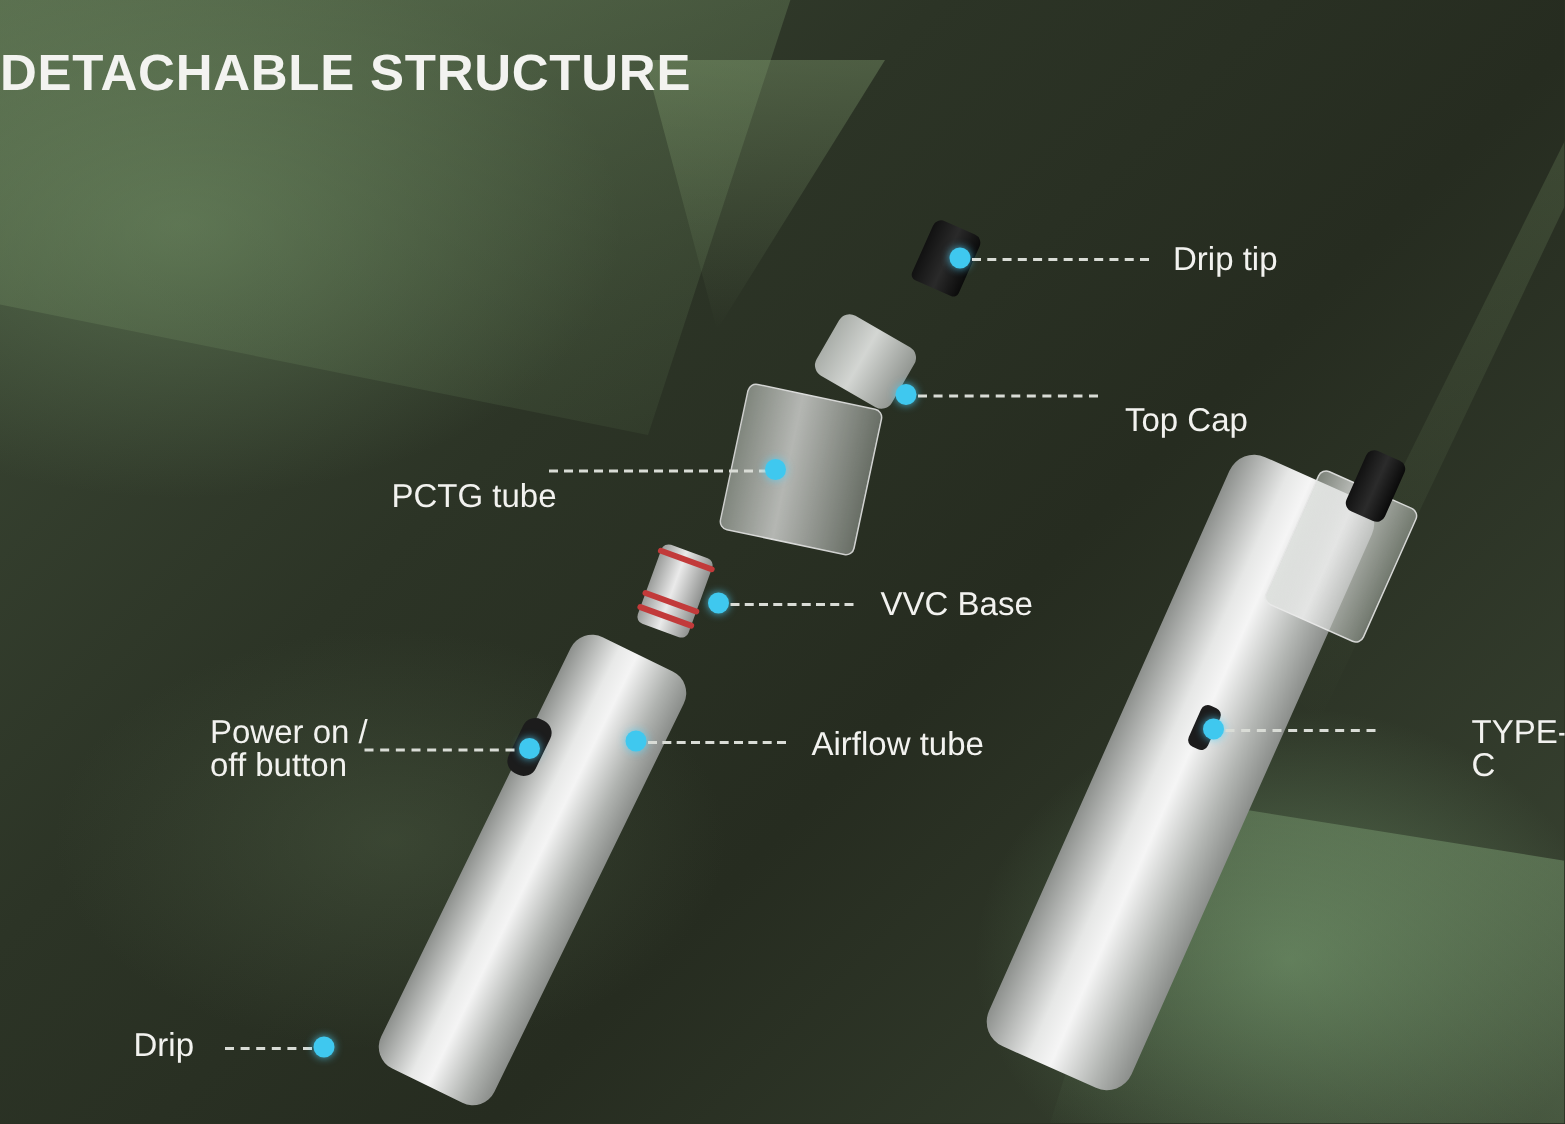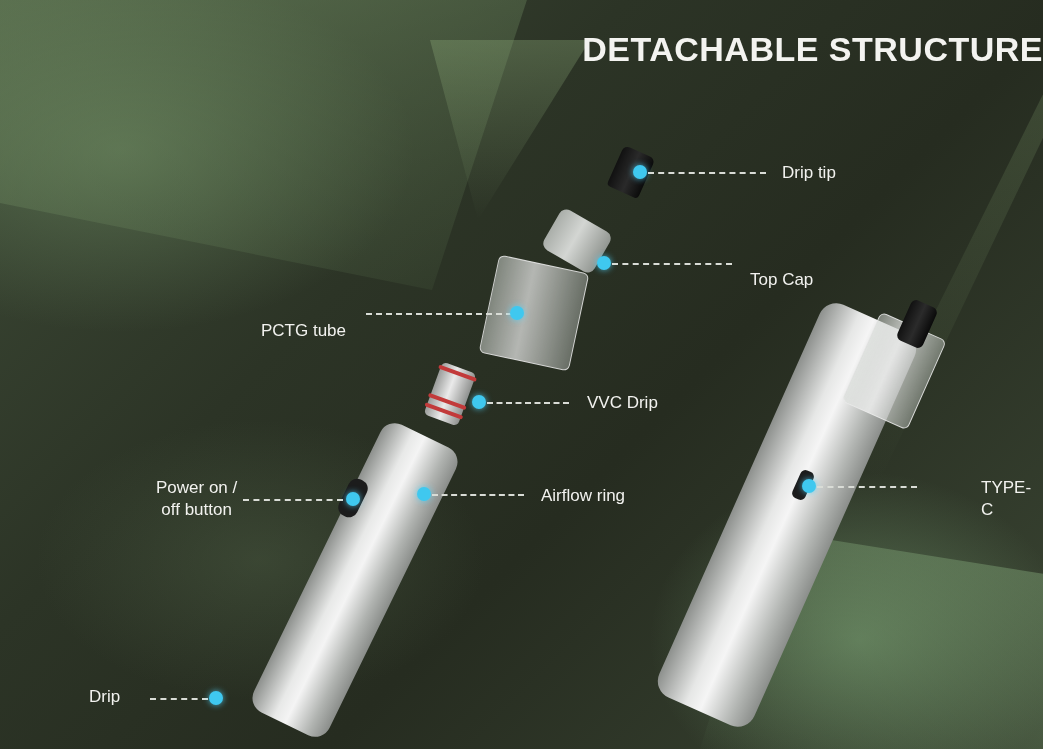--- a/index.html
+++ b/index.html
@@ -19,24 +19,24 @@
   .shard.b{left:430px;top:40px;width:160px;height:180px;
     background:linear-gradient(180deg,rgba(140,170,120,0.35),rgba(60,80,50,0));
     clip-path:polygon(0 0,100% 0,30% 100%);}
   .shard.c{left:700px;top:530px;width:343px;height:219px;
     background:linear-gradient(200deg,rgba(140,180,130,0.45),rgba(60,80,55,0.1));
     clip-path:polygon(20% 0,100% 20%,100% 100%,0 100%);}
   .shard.d{left:860px;top:60px;width:200px;height:420px;
     background:linear-gradient(180deg,rgba(130,160,110,0.25),transparent);
     clip-path:polygon(100% 0,100% 10%,10% 100%,0 96%);}
 
-  .title{position:absolute;left:0;right:0;top:30px;text-align:right;
+  .title{position:absolute;left:0;right:0;top:30px;text-align:left;
     color:#f3f3f0;font-size:34px;font-weight:bold;letter-spacing:0.5px;}
 
-  .callout{position:absolute;color:#f2f2ef;font-size:17px;line-height:22px;}
+  .callout{position:absolute;color:#f2f2ef;font-size:22px;line-height:22px;}
   .dash{position:absolute;height:0;border-top:2px dashed #d9dcd6;}
   .dot{position:absolute;width:14px;height:14px;border-radius:50%;
     background:#3fc8ef;box-shadow:0 0 6px rgba(80,210,250,0.8);}
 
   
   .part{position:absolute;}
   .drip{left:614px;top:150px;width:34px;height:44px;background:linear-gradient(90deg,#111,#2a2a2a 50%,#0b0b0b);
     border-radius:6px 6px 4px 4px;transform:rotate(24deg);}
   .topcap{left:548px;top:218px;width:58px;height:46px;
     background:linear-gradient(90deg,#b8bcb8,#e6e8e6 45%,#9ea29e);
@@ -104,36 +104,36 @@
 
 <div>
   <div class="callout" style="left:261px;top:320px">PCTG tube</div>
   <div class="dash" style="left:366px;top:313px;width:146px"></div>
   <div class="dot" style="left:510px;top:306px"></div>
 </div>
 
 <div>
   <div class="dot" style="left:472px;top:395px"></div>
   <div class="dash" style="left:487px;top:402px;width:82px"></div>
-  <div class="callout" style="left:587px;top:392px">VVC Drip</div>
+  <div class="callout" style="left:587px;top:392px">VVC Base</div>
 </div>
 
 <div>
-  <div class="callout" style="left:156px;top:477px;text-align:center">
+  <div class="callout" style="left:140px;top:477px;">
     <div>Power on /</div>
     <div>off button</div>
   </div>
   <div class="dash" style="left:243px;top:499px;width:100px"></div>
   <div class="dot" style="left:346px;top:492px"></div>
 </div>
 
 <div>
   <div class="dot" style="left:417px;top:487px"></div>
   <div class="dash" style="left:432px;top:494px;width:92px"></div>
-  <div class="callout" style="left:541px;top:485px">Airflow ring</div>
+  <div class="callout" style="left:541px;top:485px">Airflow tube</div>
 </div>
 
 <div>
   <div class="dot" style="left:802px;top:479px"></div>
   <div class="dash" style="left:817px;top:486px;width:100px"></div>
   <div class="callout" style="left:981px;top:477px">TYPE-C</div>
 </div>
 
 <div>
   <div class="callout" style="left:89px;top:686px">Drip</div>

